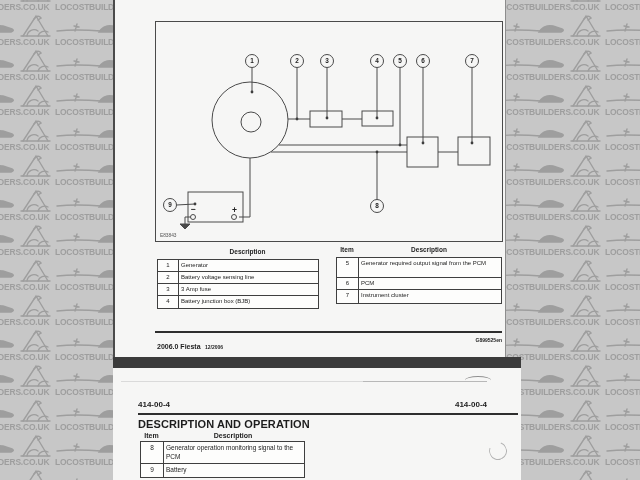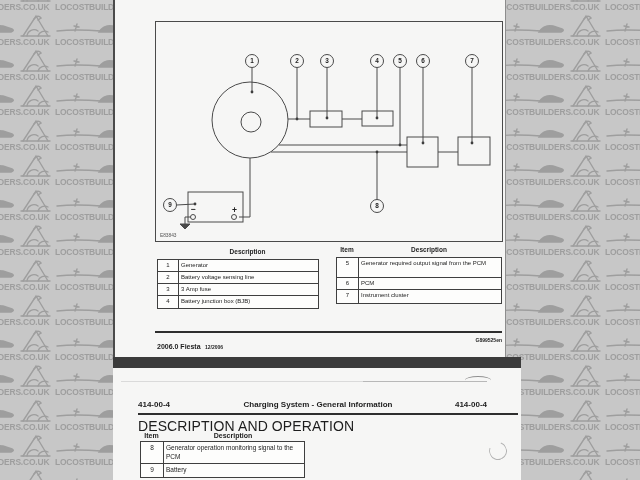--- a/index.html
+++ b/index.html
@@ -49,21 +49,21 @@
   #p1-footer-right{left:300px;top:337px;width:89px;text-align:right;font-size:5px;font-weight:bold;}
   
   .streak1{left:8px;top:13px;width:300px;height:1px;background:#dadada;}
   .streak2{left:250px;top:13px;width:124px;height:1px;background:#b8b8b8;}
   .streak3{left:352px;top:8px;width:26px;height:5px;border-top:1.5px solid #8f8f8f;border-radius:50%/70% 70% 0 0;}
   .p2-num{font-size:8px;font-weight:bold;}
   #p2-num-l{left:25px;top:32px;}
   #p2-title{left:60px;top:32px;width:290px;text-align:center;font-size:8px;font-weight:bold;}
   #p2-num-r{left:316px;top:32px;width:58px;text-align:right;}
   #p2-rule{left:25px;top:45px;width:380px;height:2px;}
-  #p2-heading{left:25px;top:50px;font-size:14px;font-weight:normal;letter-spacing:0.1px;}
+  #p2-heading{left:25px;top:50px;font-size:11px;font-weight:bold;letter-spacing:0.1px;}
   #tbl2-hdr-item{left:27px;top:64px;width:23px;font-size:7px;}
   #tbl2-hdr-desc{left:50px;top:64px;width:140px;font-size:7px;}
   #tbl2{left:27px;top:73px;width:163px;grid-template-columns:23px 1fr;grid-template-rows:22px 13px;border-width:1.5px;}
   #tbl2 .cell{font-size:6.5px;line-height:9px;}
   #punch-circle{left:376px;top:74px;width:16px;height:16px;border:1.2px solid #b3b3b3;
     border-radius:50%;border-top-color:transparent;transform:rotate(-25deg);}
 </style>
 </head>
 <body>
 
@@ -1761,21 +1761,20 @@
 </div>
 
 <div id="band"></div>
 
 <div id="page2" class="page">
   <div class="abs streak1"></div>
   <div class="abs streak2"></div>
   <div class="abs streak3"></div>
 
   <div class="abs p2-num" id="p2-num-l">414-00-4</div>
-  <div class="abs" id="p2-title">Charging System - General Information</div>
   <div class="abs p2-num" id="p2-num-r">414-00-4</div>
   <div class="abs rule" id="p2-rule"></div>
 
   <div class="abs" id="p2-heading">DESCRIPTION AND OPERATION</div>
 
   <div class="abs tbl-hdr" id="tbl2-hdr-item">Item</div>
   <div class="abs tbl-hdr" id="tbl2-hdr-desc">Description</div>
   <div class="abs grid-tbl" id="tbl2">
     <div class="cell item">8</div>
     <div class="cell last-col">Generator operation monitoring signal to the PCM</div>

